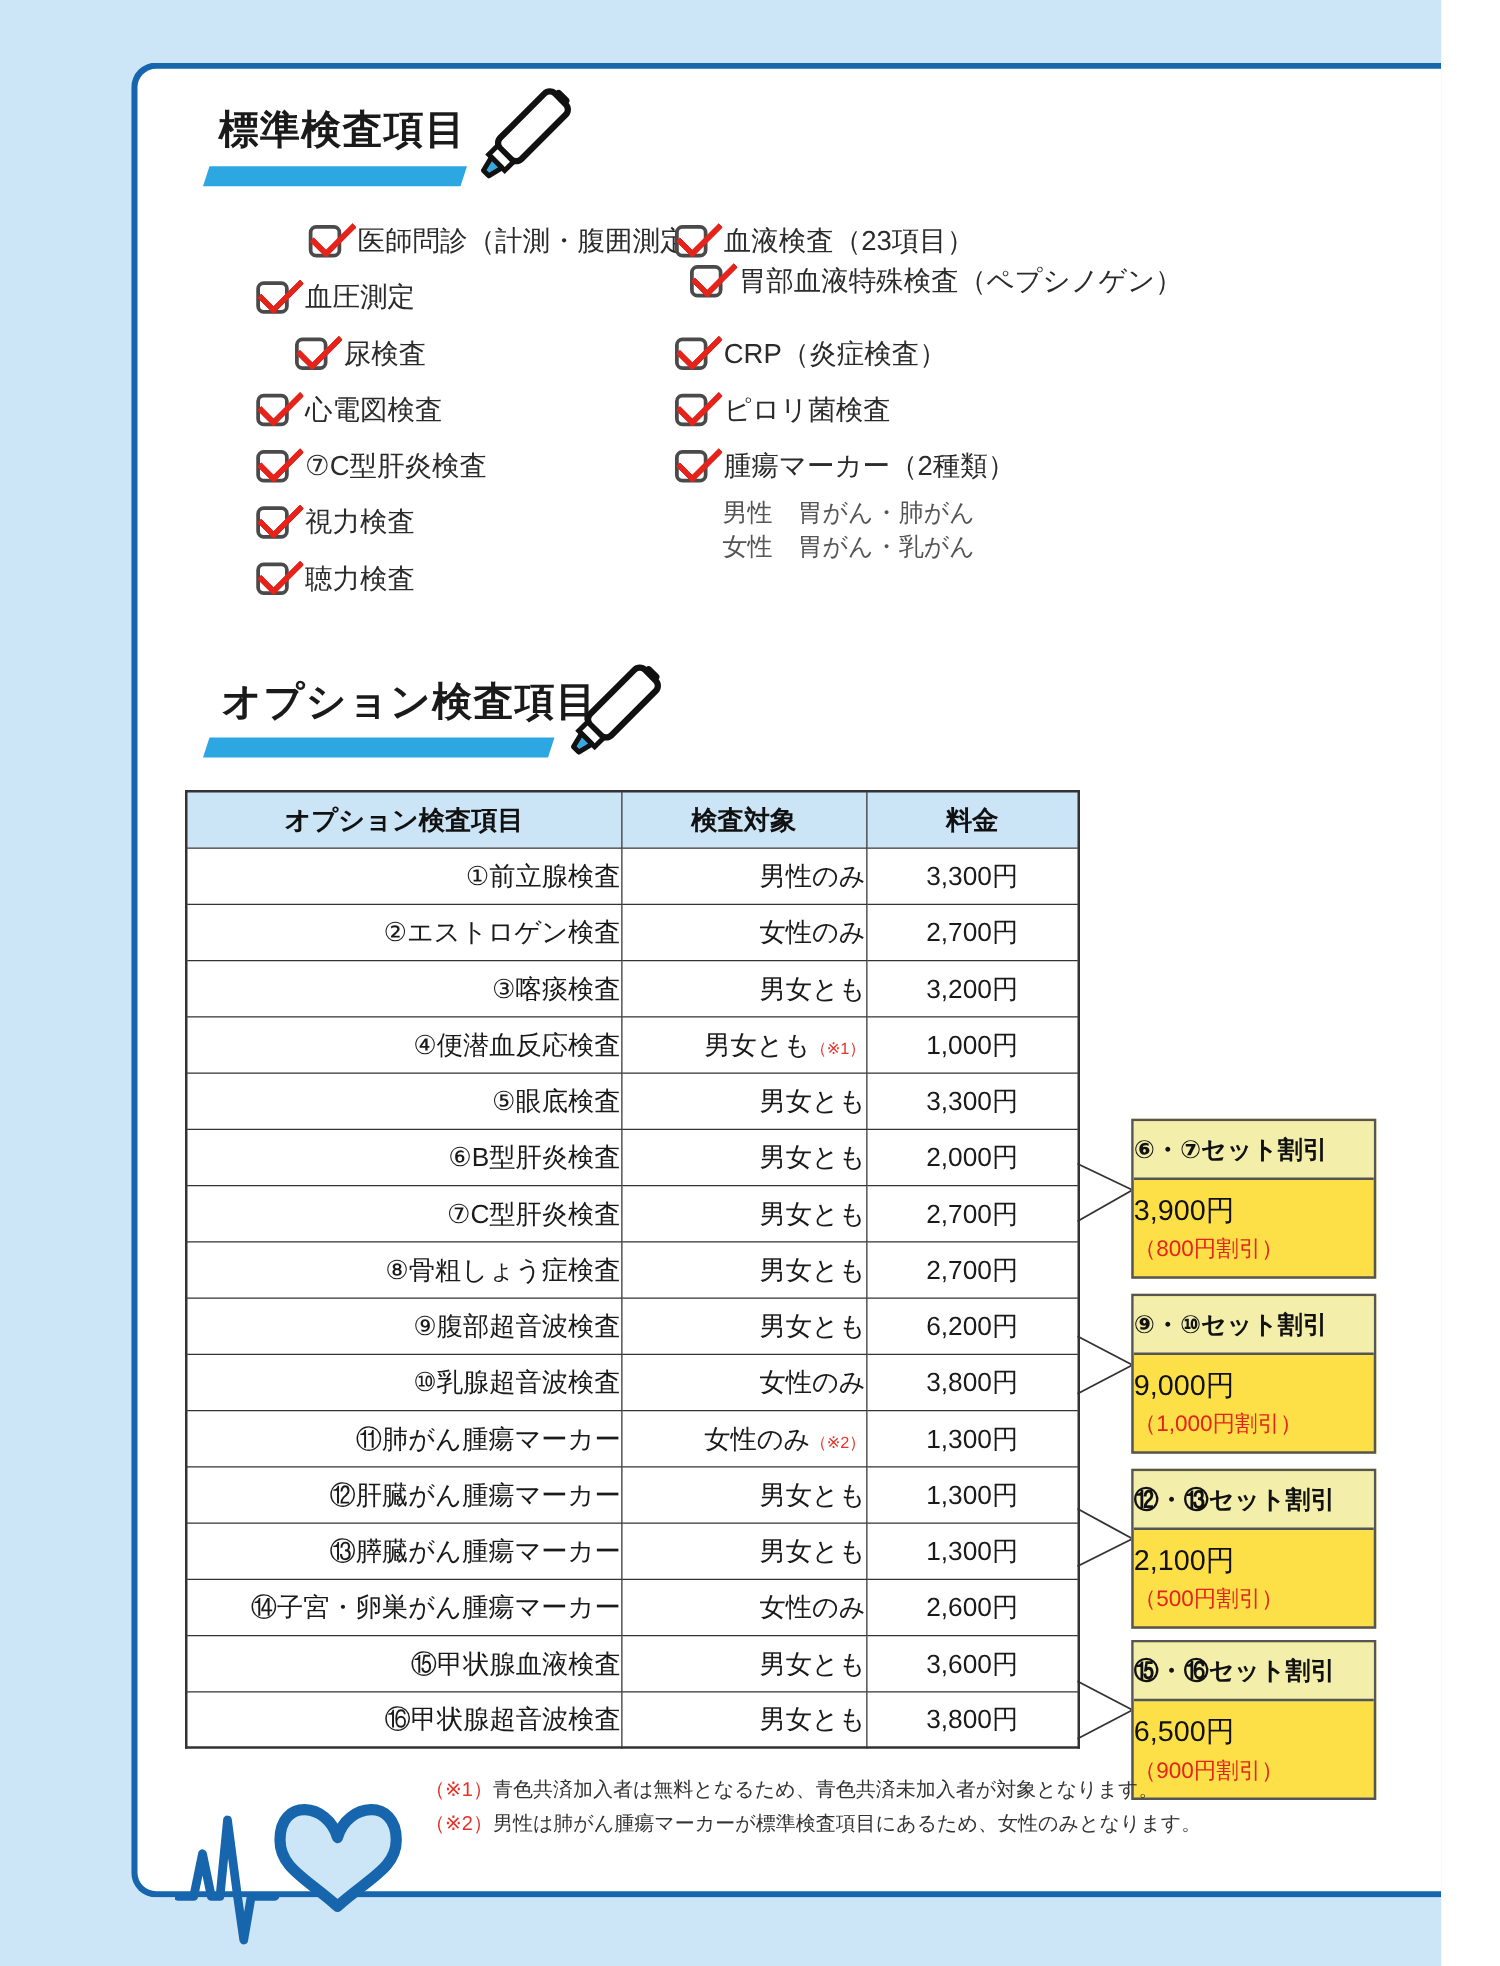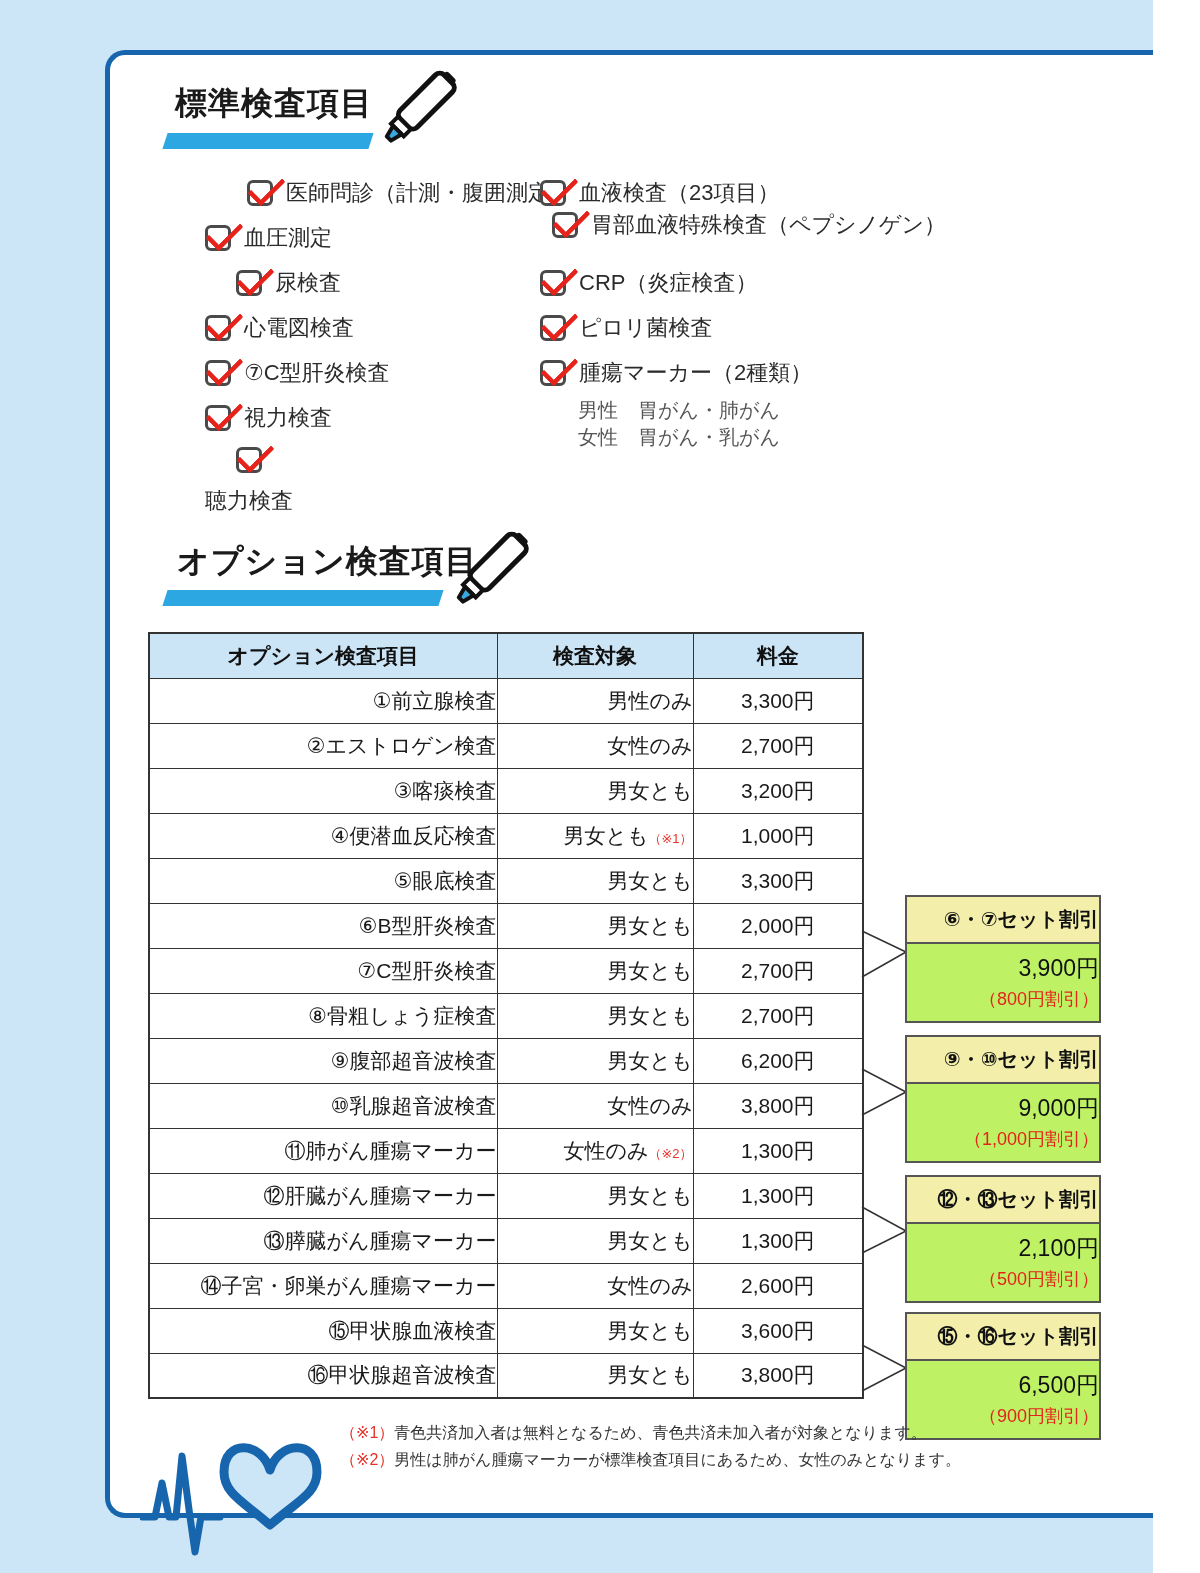--- a/index.html
+++ b/index.html
@@ -30,21 +30,21 @@
   .opt-table { position:absolute; left:148px; top:632px; border-collapse:collapse; table-layout:fixed; background:#fff; border:2px solid #333; }
   .opt-table th, .opt-table td { border:1px solid #333; height:45px; }
   .opt-table th { background:#cbe5f6; font-size:21px; font-weight:600; text-align:center; color:#111; }
   .opt-table td.c-item { font-size:21px; text-align:right; padding-left:16px; }
   .opt-table td.c-target { font-size:21px; text-align:right; }
   .opt-table td.c-price { font-size:21px; text-align:center; }
   .note-ref { color:#e5332a; font-size:13px; }
 
   .connectors { position:absolute; left:0; top:0; width:1200px; height:1573px; pointer-events:none; }
 
-  .dbox { position:absolute; left:905px; width:196px; border:2px solid #555; background:#bef264; text-align:right; }
+  .dbox { position:absolute; left:905px; width:196px; border:2px solid #555; background:#fde047; text-align:left; }
   .dbox-head { background:#f3efab; border-bottom:2px solid #555; font-size:20px; font-weight:600; padding:9px 0; color:#111; white-space:nowrap; }
   .dbox-price { font-size:23px; padding-top:9px; color:#111; }
   .dbox-disc { color:#e5231b; font-size:18px; padding:3px 0 10px; }
 
   .footnotes { position:absolute; left:340px; top:1419px; font-size:16px; line-height:27px; color:#333; white-space:nowrap; }
   .fn-ref { color:#e5332a; }
 
   .heart-ekg { position:absolute; left:140px; top:1430px; }
 </style>
 </head>
@@ -82,21 +82,21 @@
       <span class="check-label">心電図検査</span>
     </div>
   <div class="check-item" style="left:205px;top:357px;">
       <span class="cb"></span>
       <span class="check-label">⑦C型肝炎検査</span>
     </div>
   <div class="check-item" style="left:205px;top:402px;">
       <span class="cb"></span>
       <span class="check-label">視力検査</span>
     </div>
-  <div class="check-item" style="left:205px;top:447px;flex-direction:column;">
+  <div class="check-item" style="left:205px;top:447px;">
       <span class="cb"></span>
       <span class="check-label">聴力検査</span>
     </div>
 
   <div class="check-item" style="left:540px;top:177px;">
       <span class="cb"></span>
       <span class="check-label">血液検査（23項目）</span>
     </div>
   <div class="check-item" style="left:540px;top:209px;margin-left:12px;">
       <span class="cb"></span>

